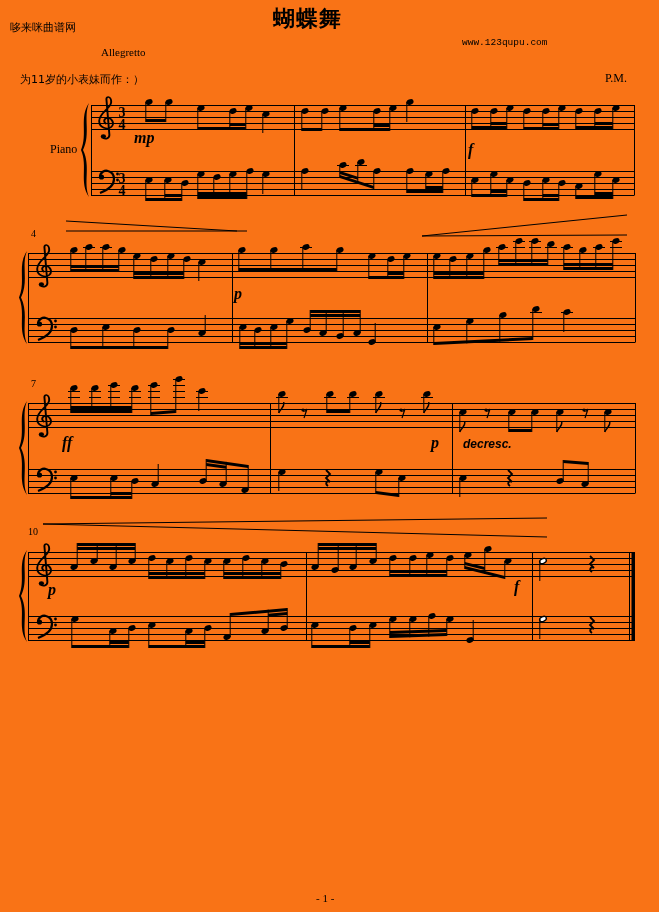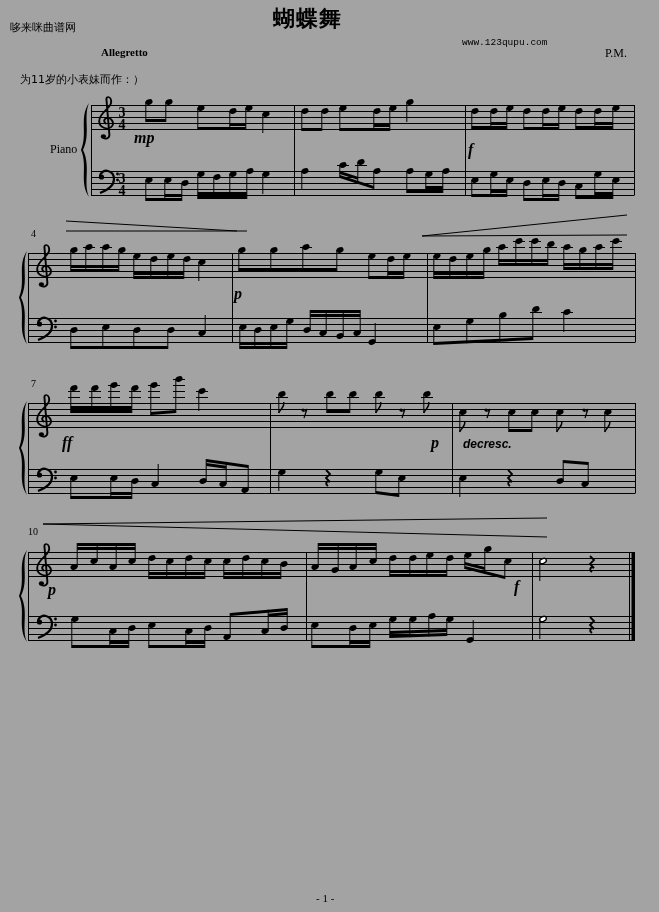--- a/index.html
+++ b/index.html
@@ -1,33 +1,33 @@
 <!DOCTYPE html>
 <html><head>
 <meta charset="utf-8">
 <style>
   html, body { margin: 0; padding: 0; background: #ffffff; }
   #page {
     position: relative;
     width: 659px;
     height: 912px;
-    background: #a3a3a3;
+    background: #f97316;
     overflow: hidden;
     color: #000000;
   }
   .abs { position: absolute; white-space: nowrap; }
   .cjk { font-family: "DejaVu Sans", sans-serif; }
   .serif { font-family: "Liberation Serif", serif; }
   .mono { font-family: "Liberation Mono", monospace; }
   #site-name { left: 10px; top: 21px; font-size: 11px; line-height: 13px; }
   #title { left: 273px; top: 6px; font-size: 22px; line-height: 26px; font-weight: bold; letter-spacing: 1px; }
   #site-url { left: 462px; top: 37px; font-size: 9.5px; line-height: 11px; }
-  #tempo { left: 101px; top: 46px; font-size: 11px; line-height: 13px; font-weight: bold; }
+  #tempo { left: 101px; top: 46px; font-size: 11px; line-height: 13px; font-weight: normal; }
   #dedication { left: 20px; top: 73px; font-size: 11px; line-height: 13px; }
-  #composer { left: 605px; top: 46px; font-size: 12px; line-height: 14px; }
+  #composer { left: 605px; top: 71px; font-size: 12px; line-height: 14px; }
   #page-number { left: 316px; top: 892px; font-size: 11px; line-height: 13px; }
   #notation { position: absolute; left: 0; top: 0; }
   .dyn { font-family: "Liberation Serif", serif; font-style: italic; font-weight: bold; font-size: 16px; }
   .dyn-word { font-family: "Liberation Sans", sans-serif; font-style: italic; font-weight: bold; font-size: 12px; }
   .mnum { font-family: "Liberation Serif", serif; font-size: 10px; }
   .instr { font-family: "Liberation Serif", serif; font-size: 12px; }
   .tsig { font-family: "Liberation Serif", serif; font-size: 14px; font-weight: bold; }
 </style>
 </head>
 <body>

